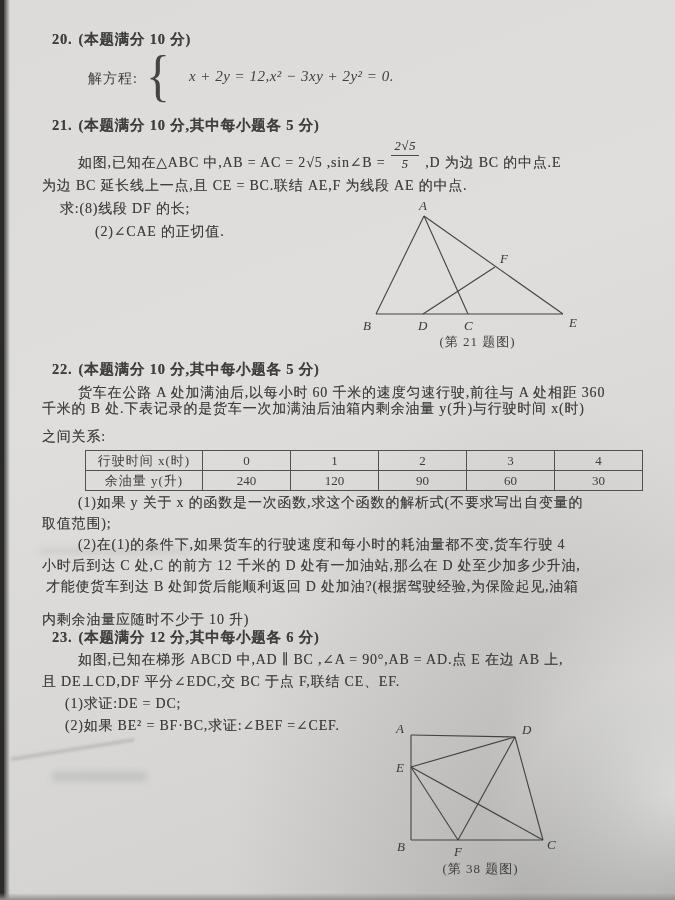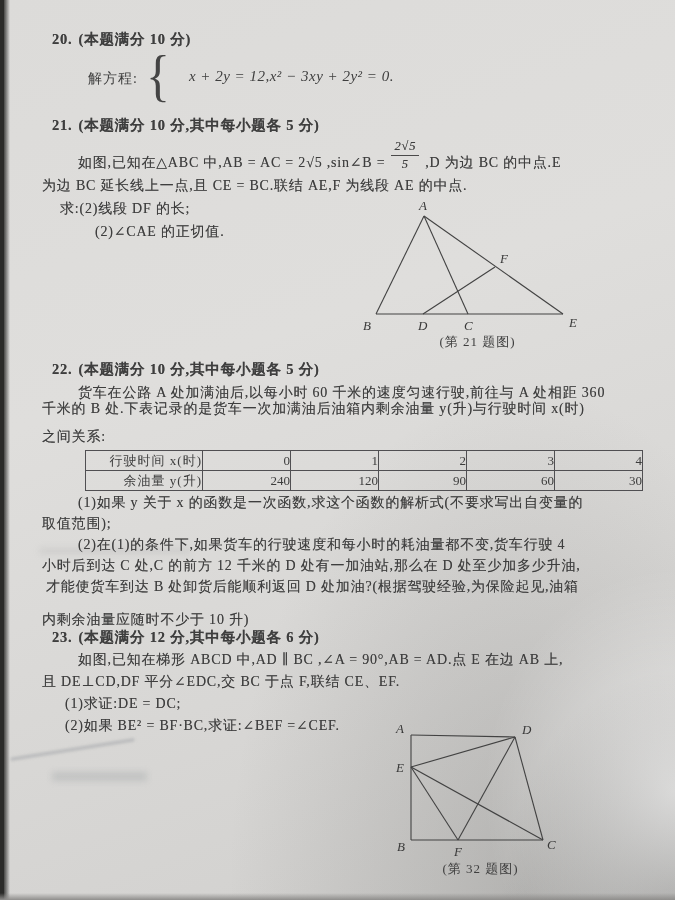--- a/index.html
+++ b/index.html
@@ -54,21 +54,21 @@
   .p21-q2{left:95px;top:223px;}
   .fig21{left:330px;top:196px;}
   .fig21-cap{left:395px;top:333px;width:165px;text-align:center;font-size:13px;letter-spacing:1px;}
 
   
   .p22-head{left:52px;top:360px;}
   .p22-para1{left:78px;top:384px;}
   .p22-para2{left:42px;top:400px;}
   .p22-para3{left:42px;top:428px;}
   .p22-table{left:85px;top:450px;border-collapse:collapse;}
-  .p22-table td{border:1px solid #504f52;width:87px;height:19px;text-align:right;
+  .p22-table td{border:1px solid #504f52;width:87px;height:19px;text-align:center;
     font-size:13px;padding:0;color:#3c3c3c;}
   .p22-table td.rowhead{width:116px;letter-spacing:1px;}
   .p22-q1a{left:78px;top:494px;}
   .p22-q1b{left:42px;top:515px;}
   .p22-q2a{left:78px;top:536px;}
   .p22-q2b{left:42px;top:557px;}
   .p22-q2c{left:46px;top:578px;}
   .p22-q2d{left:42px;top:611px;}
 
   
@@ -112,21 +112,21 @@
   </div>
   <div class="abs txt p21-line1">
     <span>如图,已知在△ABC 中,AB = AC = 2√5 ,sin∠B =</span>
     <span class="frac">
       <span class="fnum">2√5</span>
       <span class="fden">5</span>
     </span>
     <span>,D 为边 BC 的中点.E</span>
   </div>
   <div class="abs txt p21-line2">为边 BC 延长线上一点,且 CE = BC.联结 AE,F 为线段 AE 的中点.</div>
-  <div class="abs txt p21-q1">求:(2)线段 DF 的长;</div>
+  <div class="abs txt p21-q1">求:(8)线段 DF 的长;</div>
   <div class="abs txt p21-q2">(2)∠CAE 的正切值.</div>
 
   <div class="abs fig21">
     <svg width="260" height="150" viewBox="0 0 260 150">
       <line x1="46" y1="118" x2="233" y2="118"></line>
       <line x1="94" y1="20" x2="46" y2="118"></line>
       <line x1="94" y1="20" x2="138" y2="118"></line>
       <line x1="94" y1="20" x2="233" y2="118"></line>
       <line x1="93" y1="118" x2="165" y2="71"></line>
       <text x="89" y="14">A</text>
@@ -193,14 +193,14 @@
       <line x1="31" y1="45" x2="78" y2="118"></line>
       <line x1="135" y1="15" x2="78" y2="118"></line>
       <text x="16" y="11">A</text>
       <text x="142" y="12">D</text>
       <text x="16" y="50">E</text>
       <text x="17" y="129">B</text>
       <text x="74" y="134">F</text>
       <text x="167" y="127">C</text>
     </svg>
   </div>
-  <div class="abs fig23-cap">(第 32 题图)</div>
+  <div class="abs fig23-cap">(第 38 题图)</div>
 </div>
 
 </body></html>

